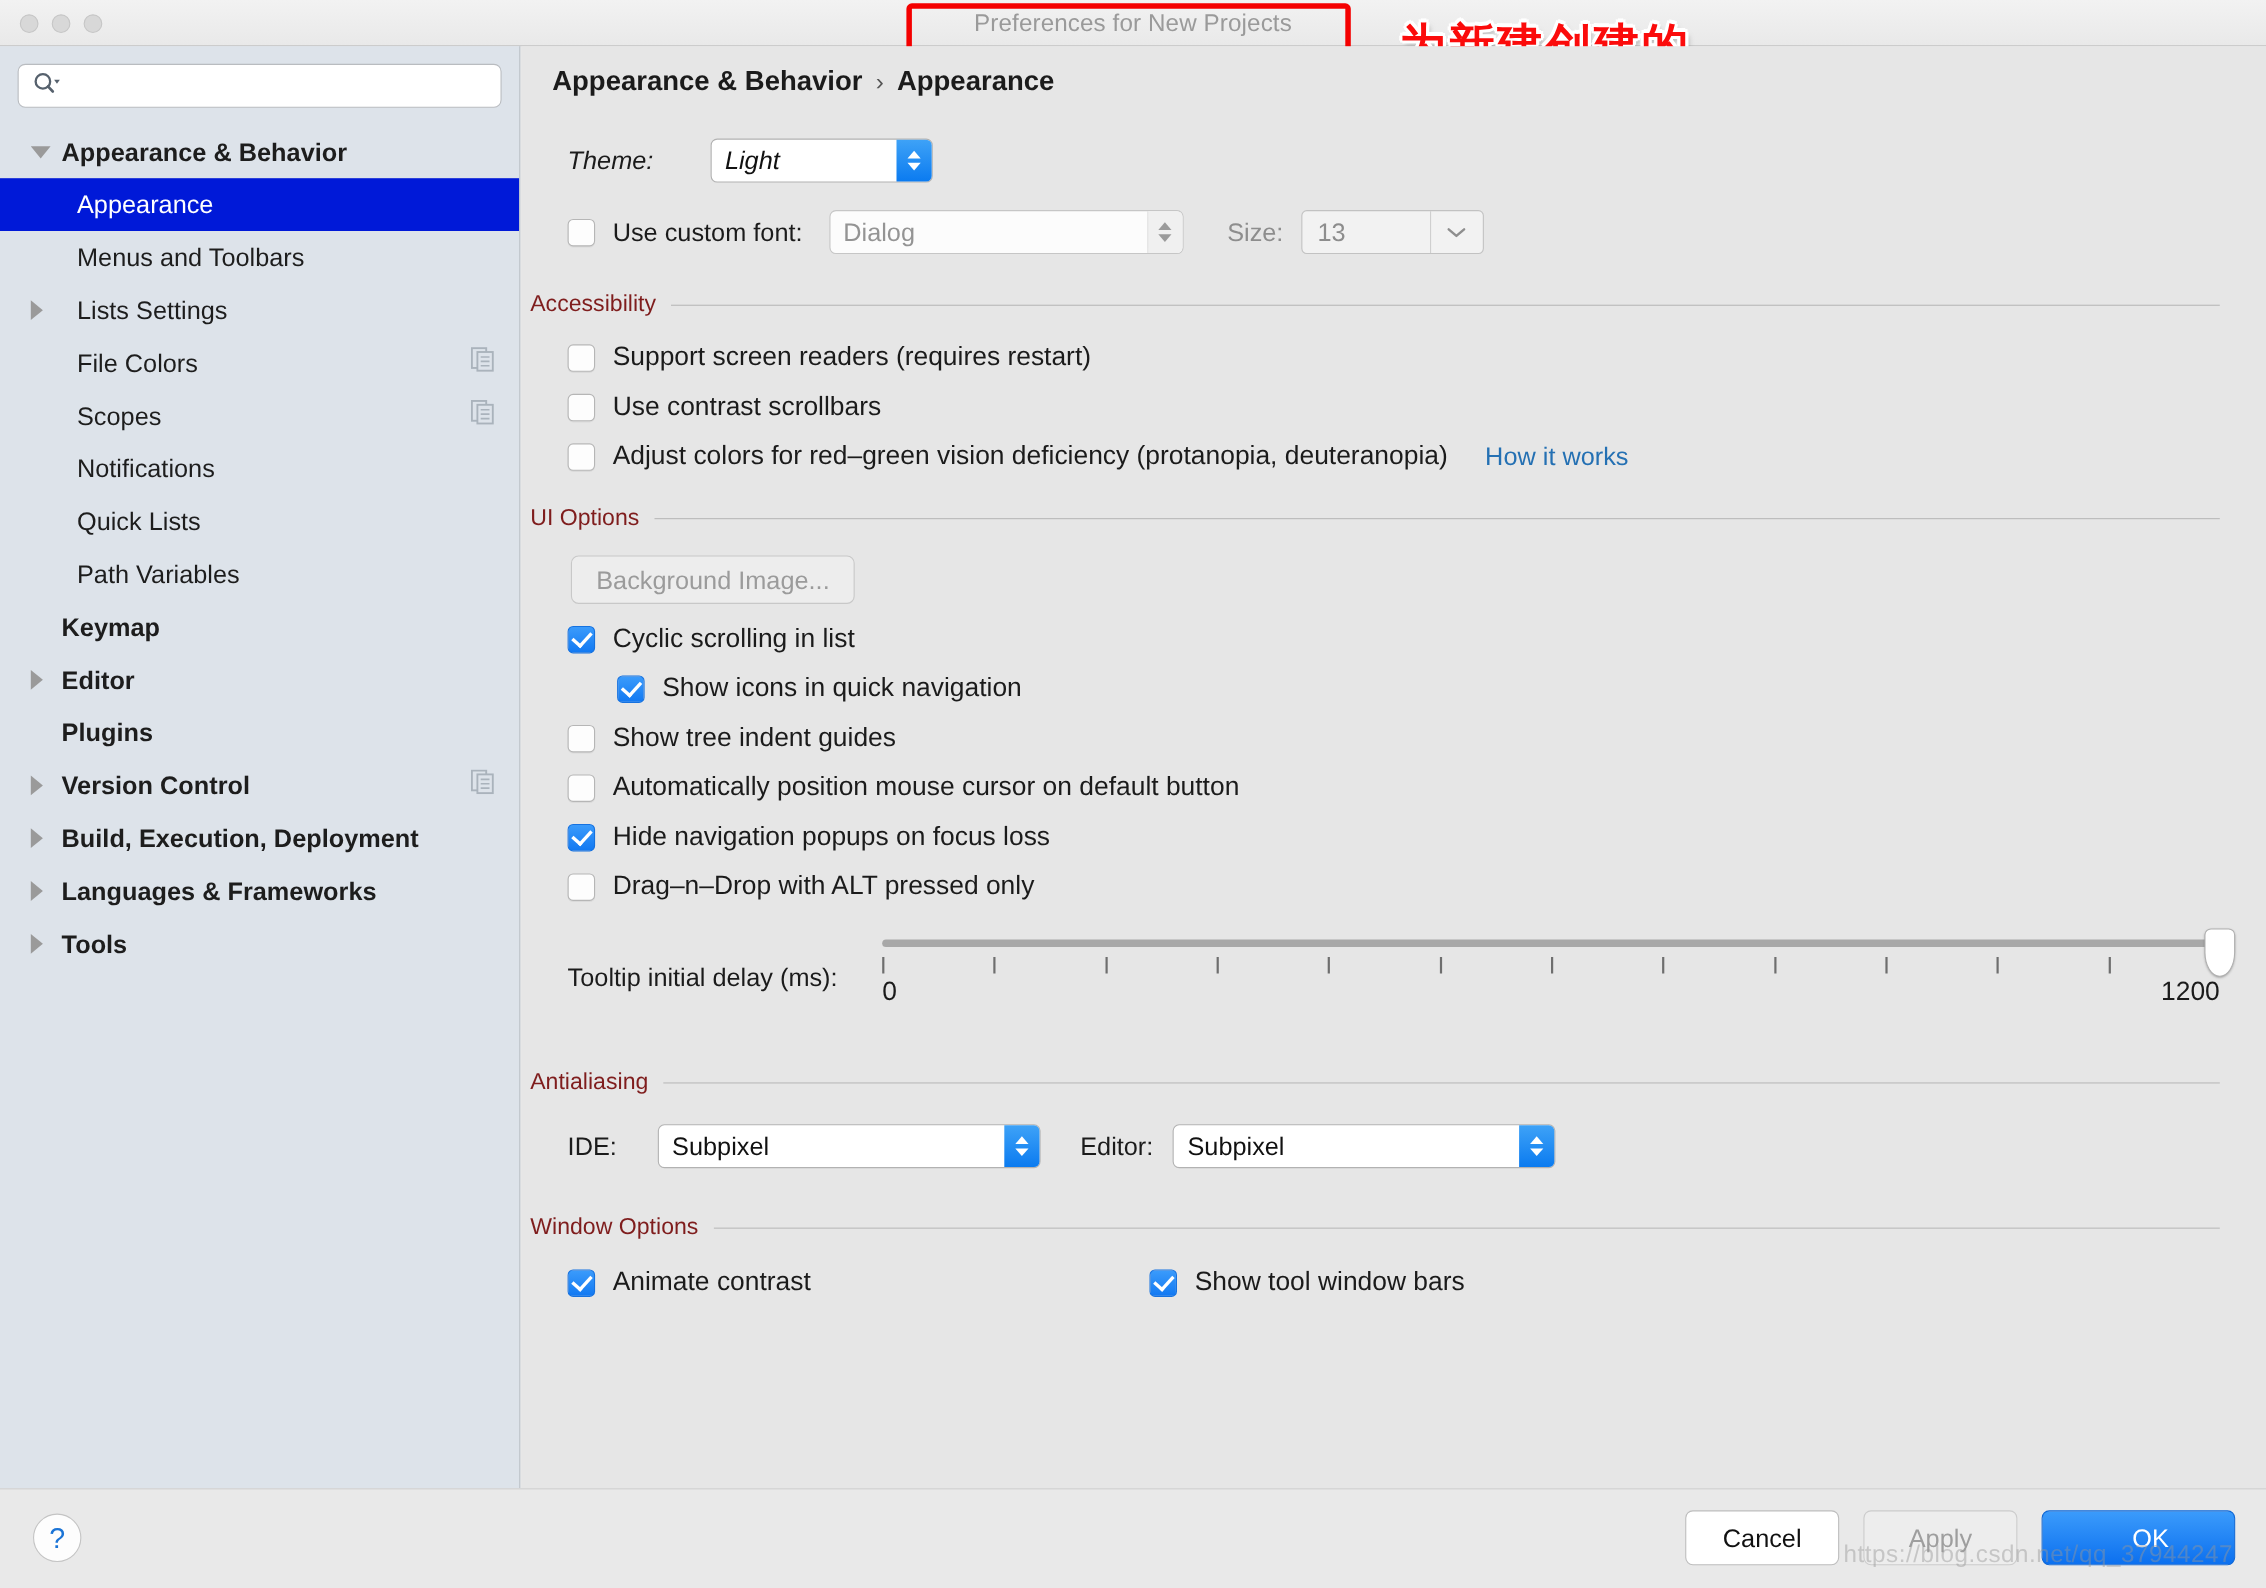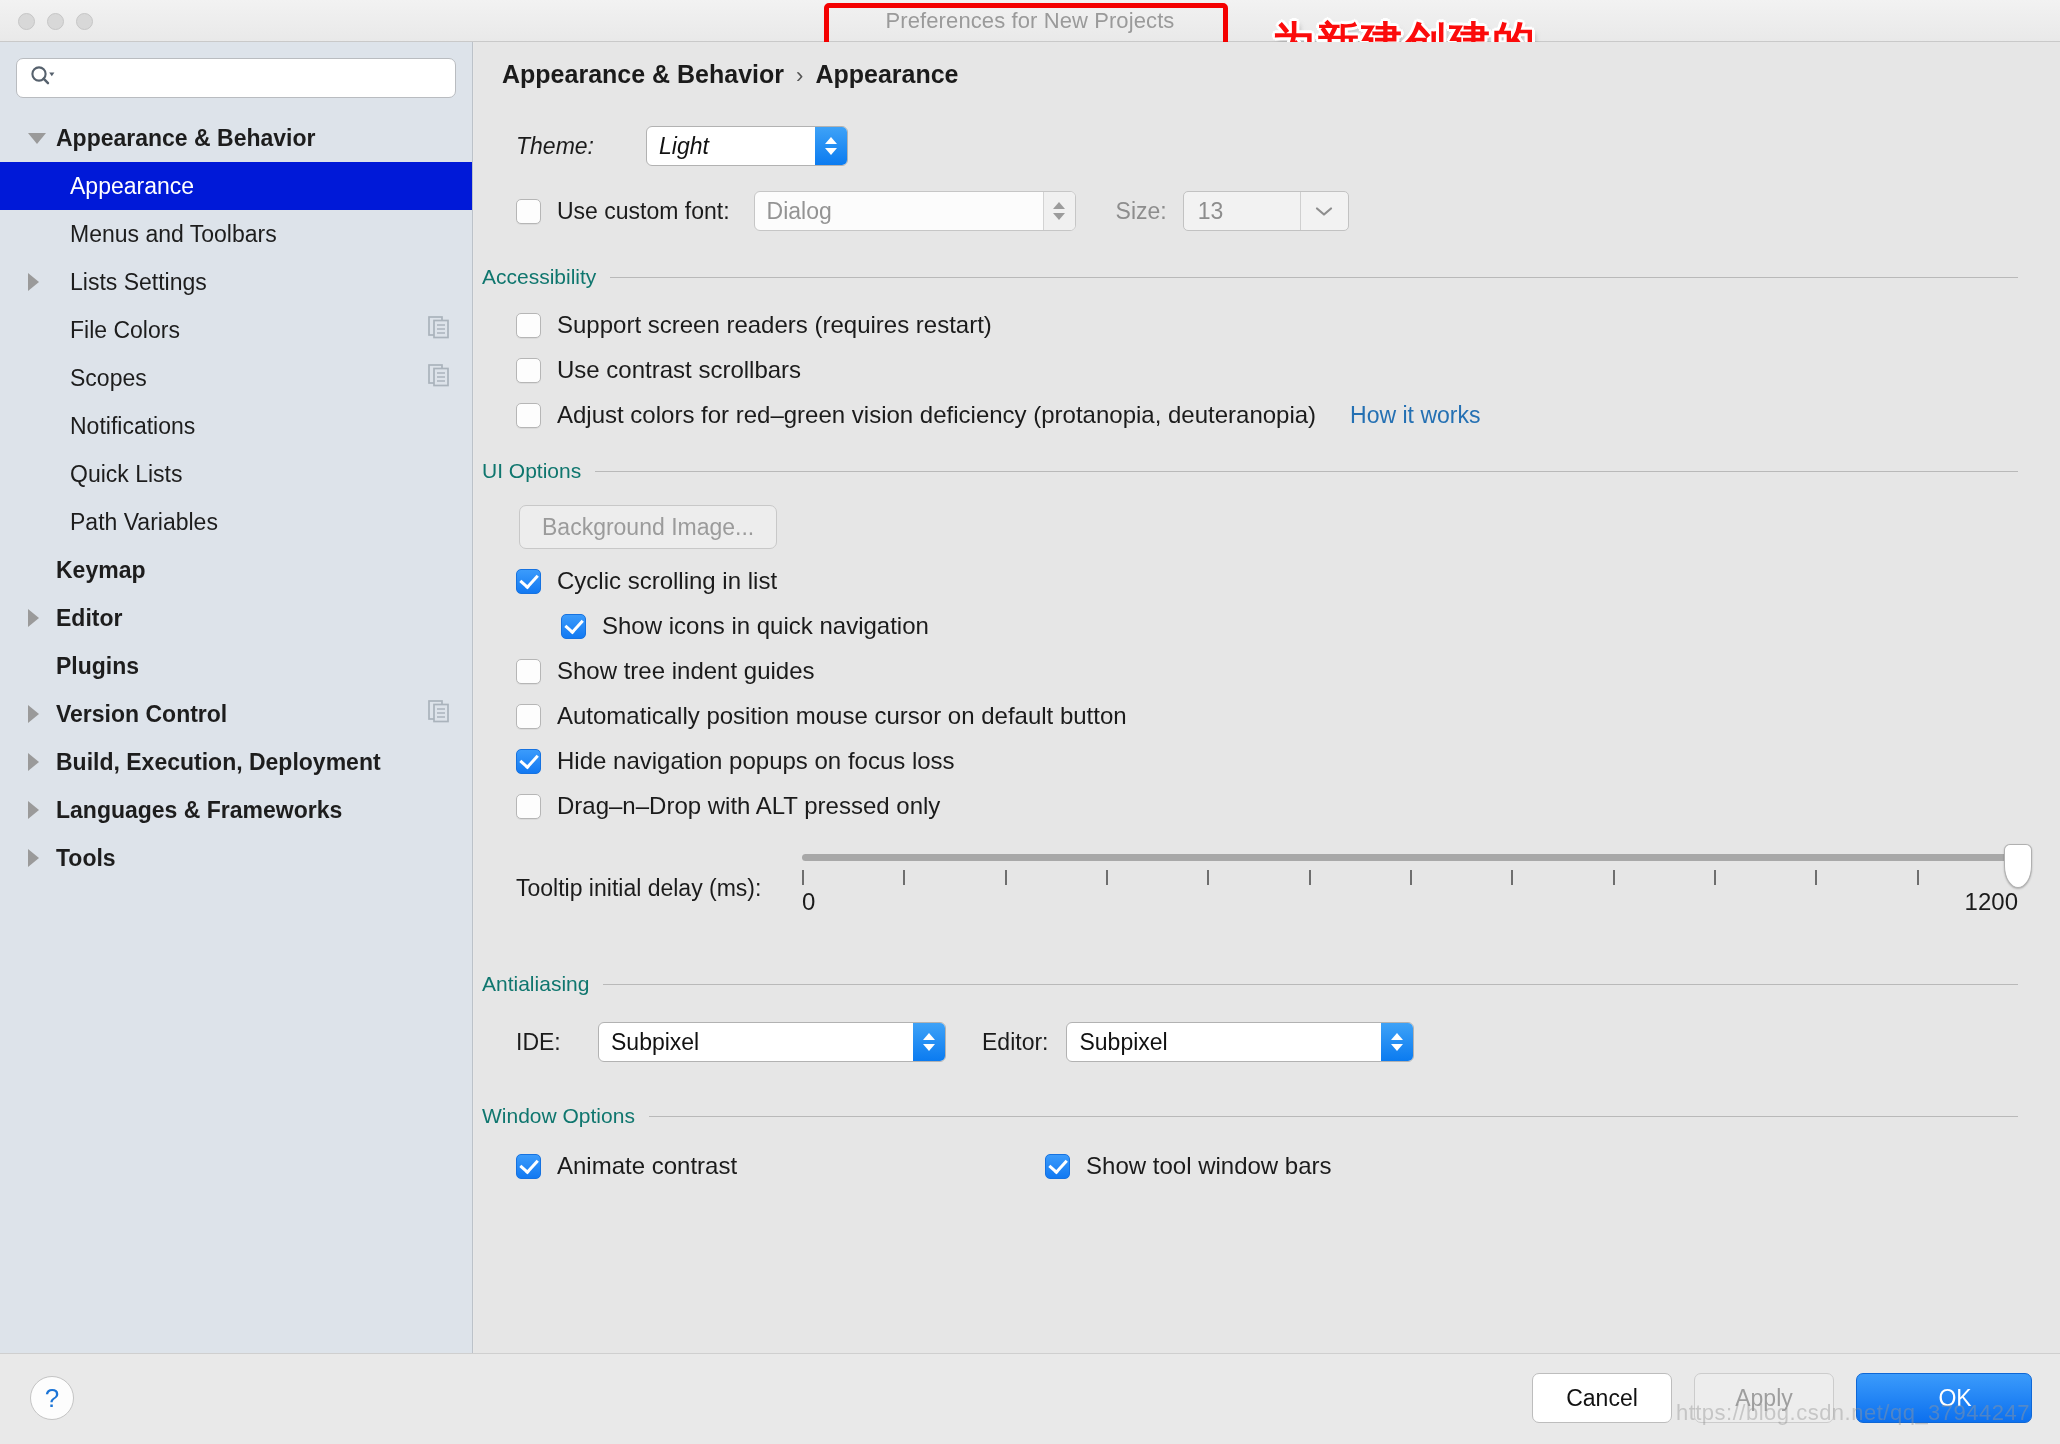--- a/index.html
+++ b/index.html
@@ -164,21 +164,21 @@
     border: solid #fff; border-width: 0 3px 3px 0;
     transform: rotate(42deg) translate(-1px,-2px);
   }
   .cbrow { display: flex; align-items: center; gap: 16px; }
   .cbrow .ctext { font-size: 24px; color: #1b1b1b; white-space: nowrap; }
 
   .link { color: #2470b3; font-size: 23px; white-space: nowrap; cursor: pointer; }
 
   
   .section { display: flex; align-items: center; gap: 14px; }
-  .section .stitle { font-size: 21px; color: #0f766e; white-space: nowrap; }
+  .section .stitle { font-size: 21px; color: #7f1d1d; white-space: nowrap; }
   .section .rule { flex: 1; height: 1px; background: #b9b9b9; }
 
   .btn-disabled {
     height: 44px; padding: 0 22px;
     display: inline-flex; align-items: center; justify-content: center;
     background: #ededed; border: 1px solid #c8c8c8; border-radius: 7px;
     font-size: 23px; color: #9b9b9b;
   }
 
   

